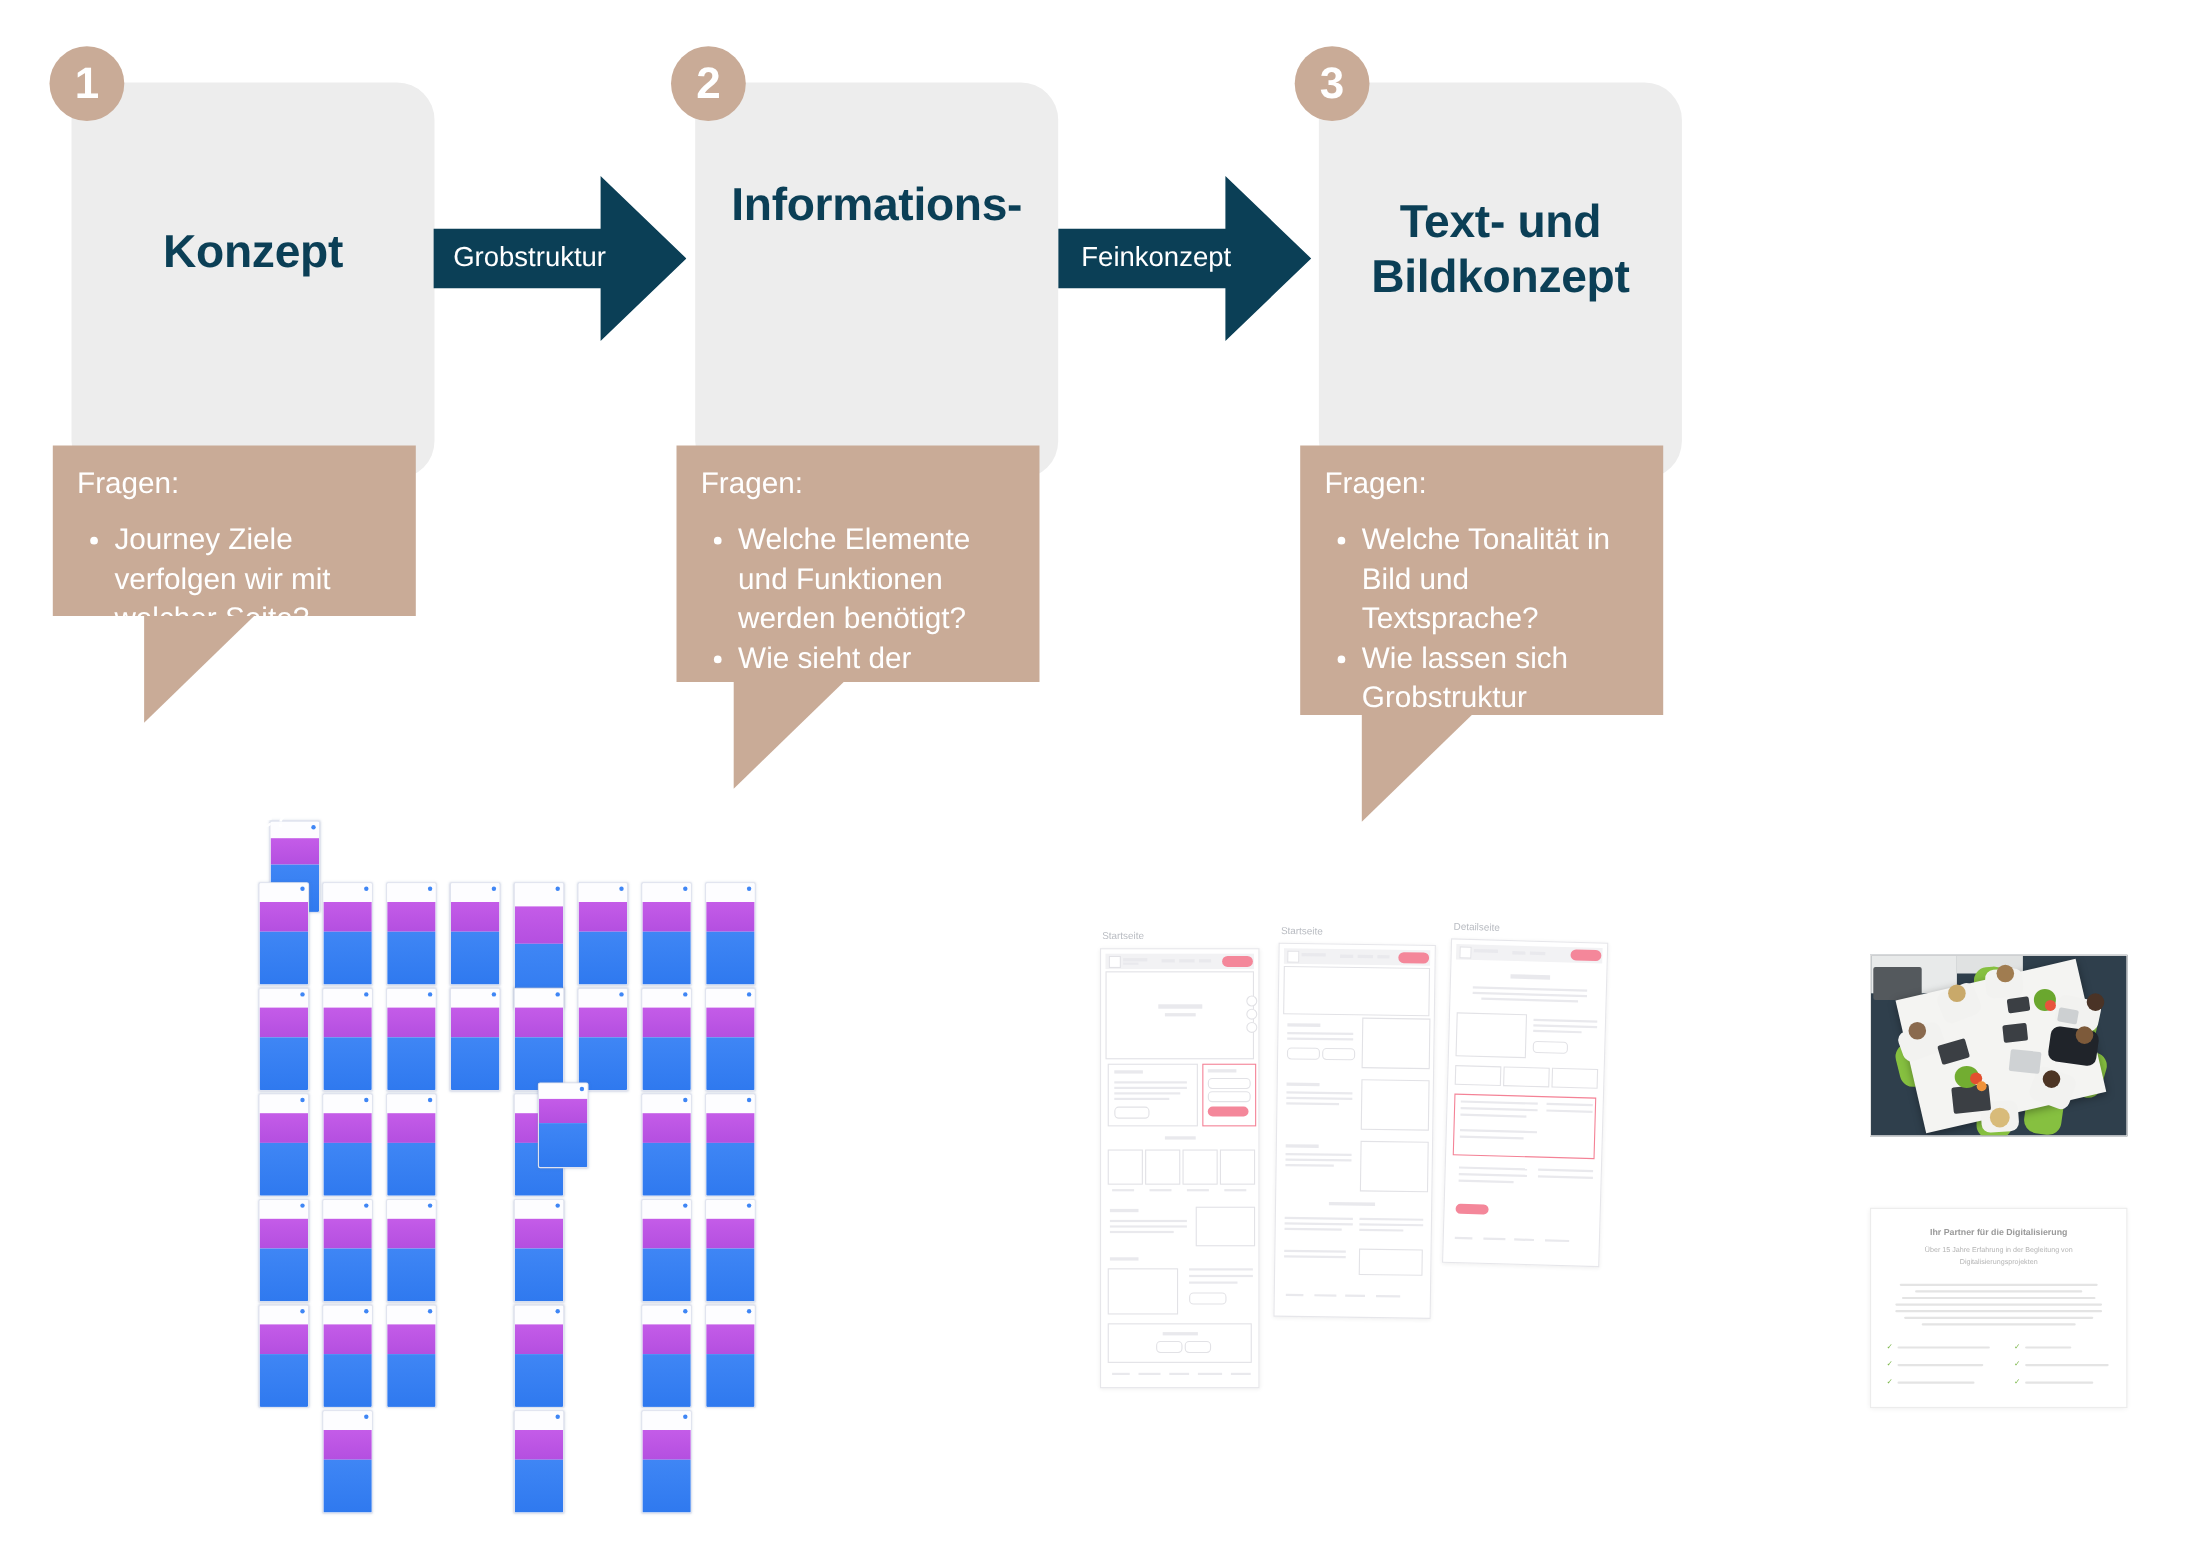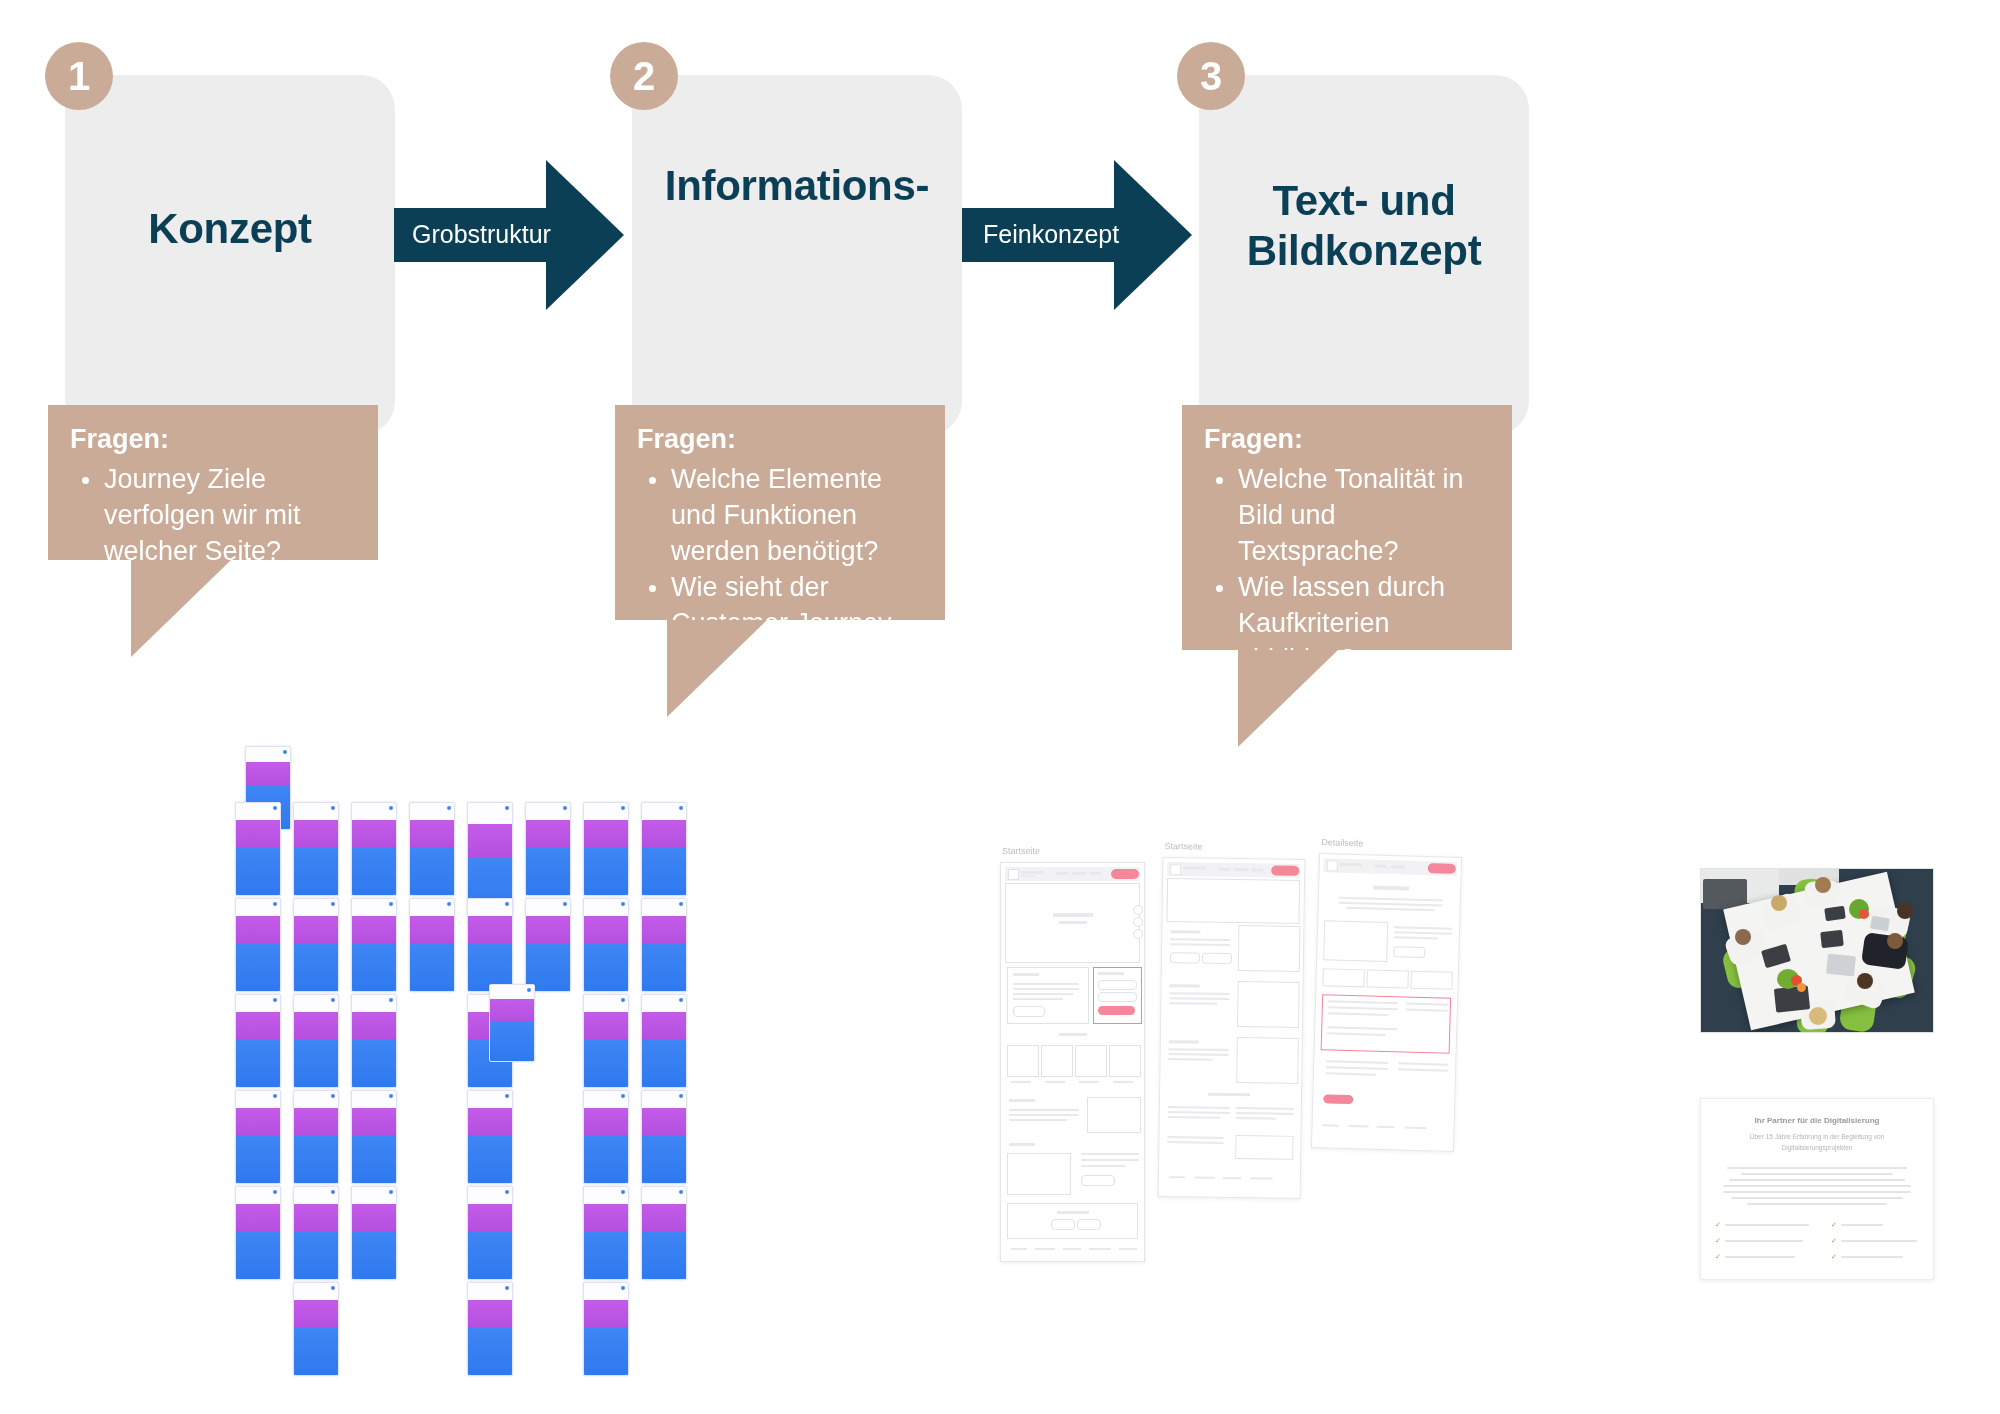--- a/index.html
+++ b/index.html
@@ -58,24 +58,24 @@
   
   .qbox{
     position:absolute;
     background:#c9ab97;
     color:#ffffff;
     z-index:8;
     box-sizing:border-box;
     padding:18px 22px 22px 22px;
   }
   .qbox .qhead{
-    font-weight:bold;
+    font-weight:normal;
     font-size:27px;
     line-height:1.25;
-    margin:0 0 5px 0;
+    margin:0 0 16px 0;
   }
   .qbox ul{
     margin:0;
     padding:0 0 0 34px;
     list-style:none;
   }
   .qbox li{
     position:relative;
     font-size:27px;
     line-height:1.33;
@@ -223,21 +223,21 @@
   <div class="card-title" style="left:1199px;top:176px;width:330px;">
     <div>Text- und</div>
     <div>Bildkonzept</div>
   </div>
   <div class="badge" style="left:1177px;top:42px;">3</div>
 
   <div class="qbox" style="left:1182px;top:405px;width:330px;height:245px;">
     <div class="qhead">Fragen:</div>
     <ul>
       <li>Welche Tonalität in Bild und Textsprache?</li>
-      <li>Wie lassen durch Kaufkriterien abbilden?</li>
+      <li>Wie lassen sich Grobstruktur abbilden?</li>
       <li>Wie kann durch das Konzept die Marketingabteilung unterstützt werden?</li>
     </ul>
   </div>
   <div class="qtail" style="left:1238px;top:650px;border-width:0 0 97px 100px;border-color:transparent transparent transparent #c9ab97;"></div>
 
   <div class="sitemap" style="left:235px;top:790px;width:490px;height:585px;">
     <div id="sitemap-nodes">
         <div class="sm-node" style="left: 10px; top: -44px; width: 44px; height: 82px;">
           <div class="sm-head"></div>
           <div class="sm-purple"></div>

